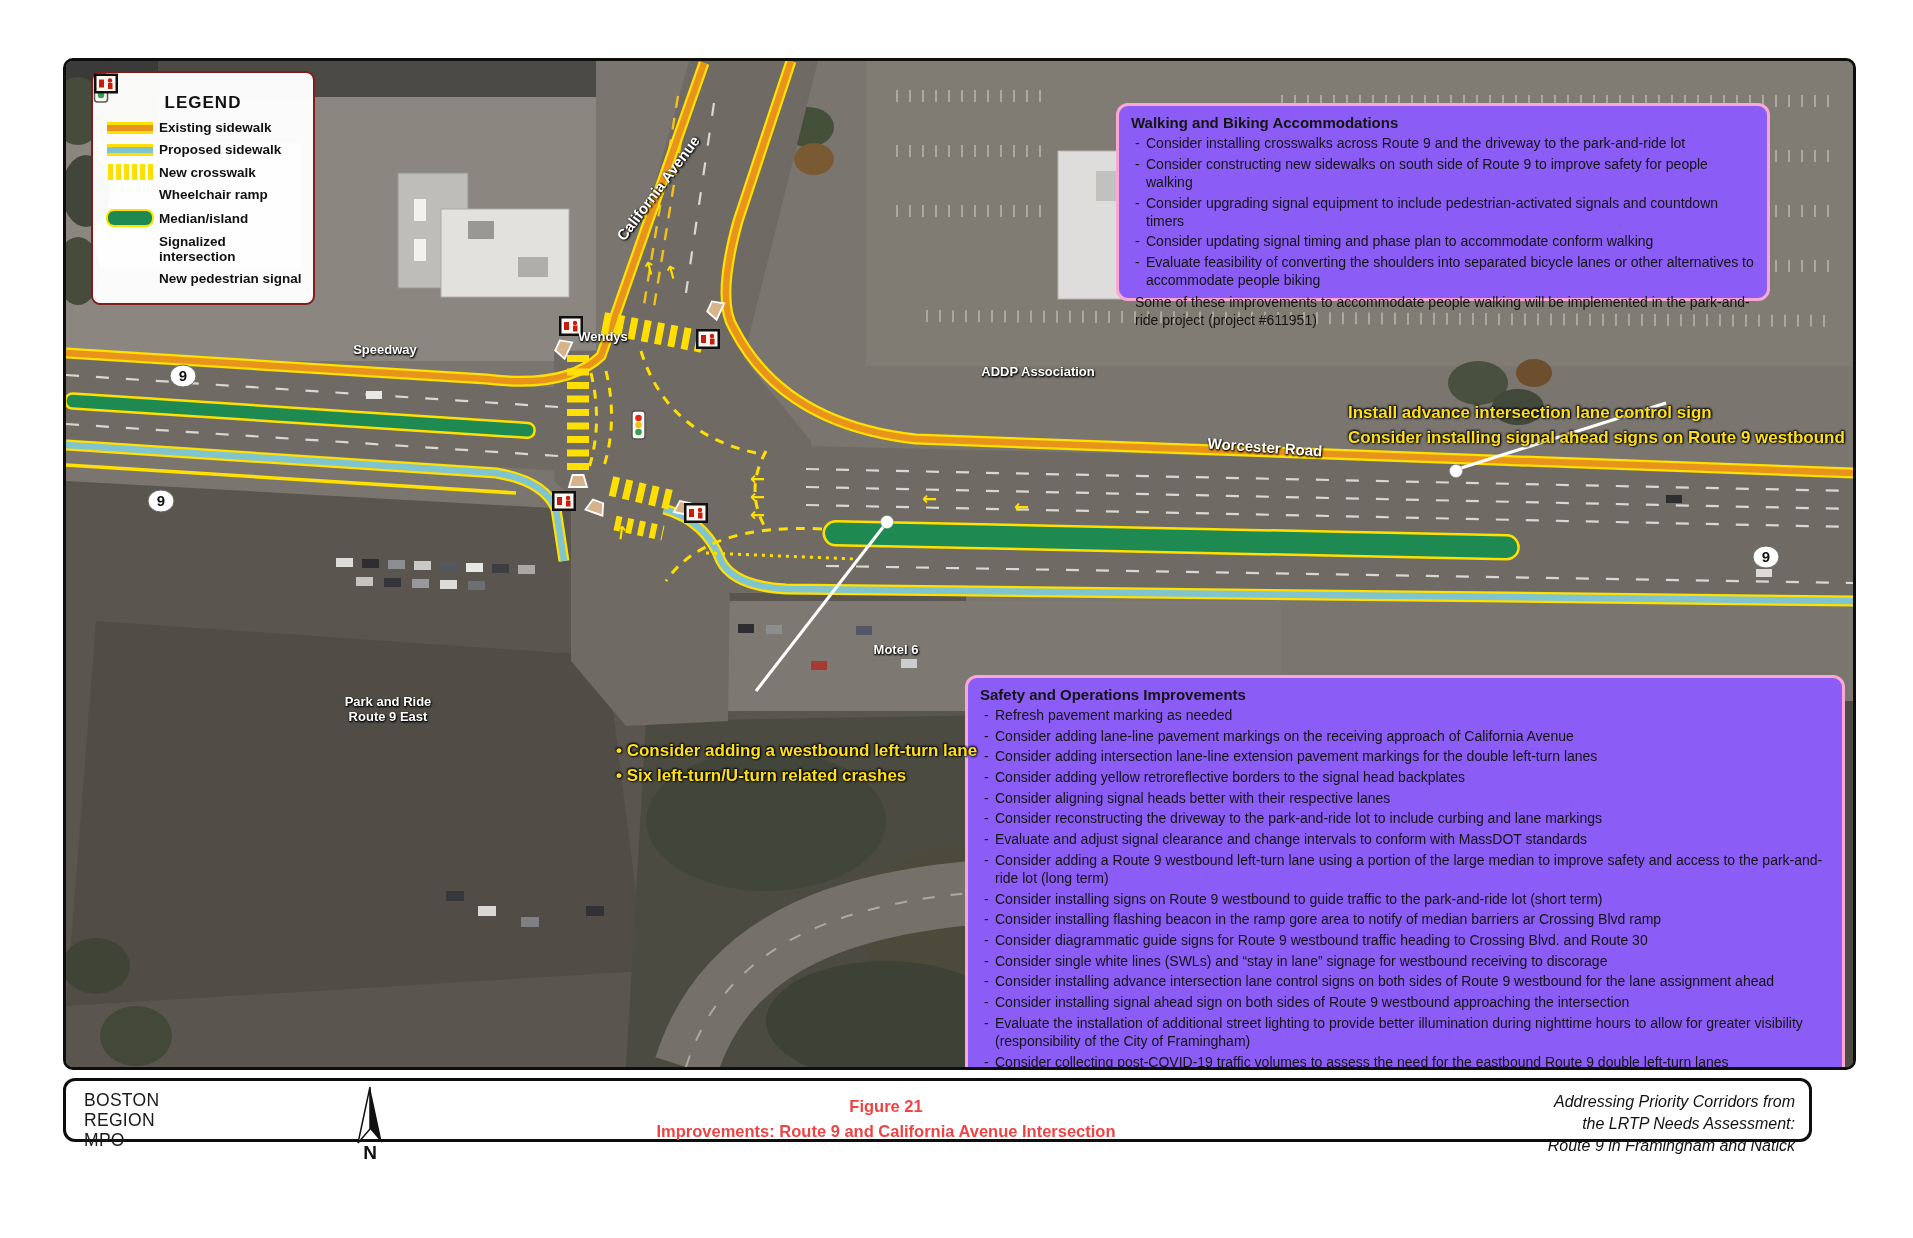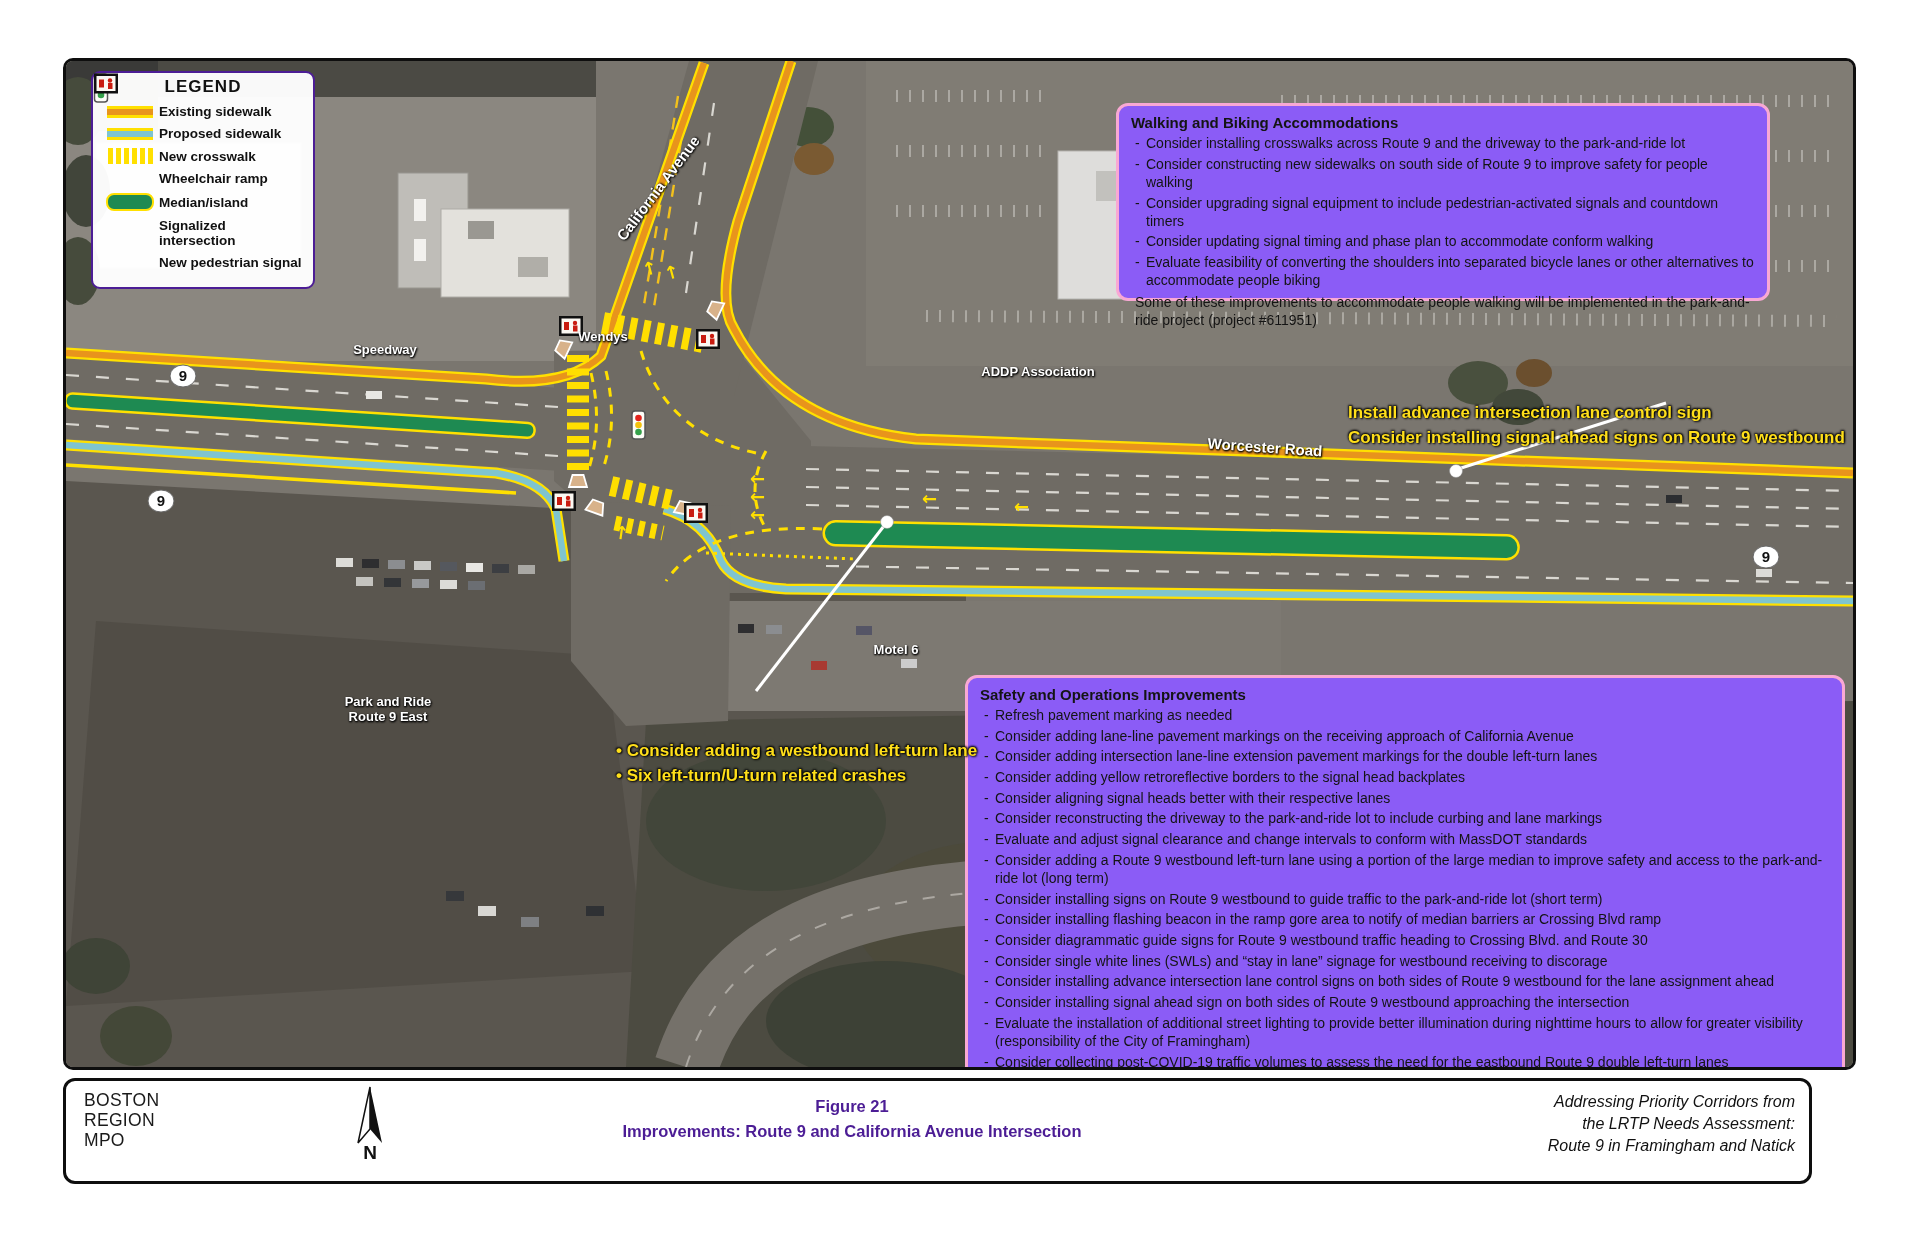--- a/index.html
+++ b/index.html
@@ -6,21 +6,21 @@
   .page{position:relative;width:1913px;height:1238px;background:#fff;
         font-family:"Liberation Sans",sans-serif;overflow:hidden;}
 
   
   .map{position:absolute;left:63px;top:58px;width:1787px;height:1006px;
        border:3px solid #0e0e0e;border-radius:10px;overflow:hidden;background:#79756e;}
   .map svg{position:absolute;left:0;top:0;}
 
   
   .legend{position:absolute;left:25px;top:10px;width:224px;background:rgba(255,255,255,.97);
-          border:2px solid #4c1d95;border-radius:9px;padding:2px 8px 10px 8px;box-sizing:border-box;}
+          border:2px solid #7f1d1d;border-radius:9px;padding:18px 8px 10px 8px;box-sizing:border-box;}
   .legend h3{margin:2px 0 7px 0;text-align:center;font-size:17px;letter-spacing:1px;color:#111;}
   .lrow{display:flex;align-items:center;margin:7px 0;}
   .lsym{width:58px;display:flex;justify-content:center;align-items:center;flex:0 0 58px;}
   .llab{font-size:13.5px;font-weight:bold;color:#111;}
   .sw-exist{width:46px;height:6px;background:#e8941c;border-top:3.5px solid #ffe000;border-bottom:3.5px solid #ffe000;}
   .sw-prop {width:46px;height:6px;background:#7fc4cf;border-top:3.5px solid #ffe000;border-bottom:3.5px solid #ffe000;}
   .sw-cross{display:flex;gap:3px;}
   .sw-cross i{display:block;width:5px;height:16px;background:#ffe000;}
   .sw-median{width:44px;height:14px;border-radius:8px;background:#1e8a52;border:2.5px solid #ffe000;}
 
@@ -41,25 +41,25 @@
   .yellownote div{line-height:1.45;}
   .bullets div::before{content:"• ";}
 
   
   .mlabel{position:absolute;color:#fff;font-weight:bold;font-size:13px;white-space:nowrap;
           transform:translate(-50%,-50%);text-align:center;
           text-shadow:1px 1px 2px #000,0 1px 2px #000;}
   .big{font-size:15px;}
 
   
-  .footer{position:absolute;left:63px;top:1078px;width:1749px;height:106px;background:#fff;
+  .footer{position:absolute;left:63px;top:1078px;width:1749px;height:64px;background:#fff;
           border:3px solid #0e0e0e;border-radius:12px;box-sizing:border-box;}
   .org{position:absolute;left:18px;top:9px;font-size:17.5px;line-height:1.15;color:#1a1a1a;letter-spacing:.3px;}
-  .figtitle{position:absolute;left:786px;top:13px;transform:translateX(-50%);text-align:center;
-            font-weight:bold;font-size:16.5px;color:#4c1d95;line-height:1.5;white-space:nowrap;}
+  .figtitle{position:absolute;left:820px;top:13px;transform:translateX(-50%);text-align:center;
+            font-weight:bold;font-size:16.5px;color:#ef4444;line-height:1.5;white-space:nowrap;}
   .source{position:absolute;right:14px;top:10px;text-align:right;font-style:italic;
           font-size:16px;line-height:1.38;color:#111;white-space:nowrap;}
   .northsvg{position:absolute;left:282px;top:2px;}
 </style>
 </head>
 <body>
 
 <div class="page">
 
   <div class="map">

